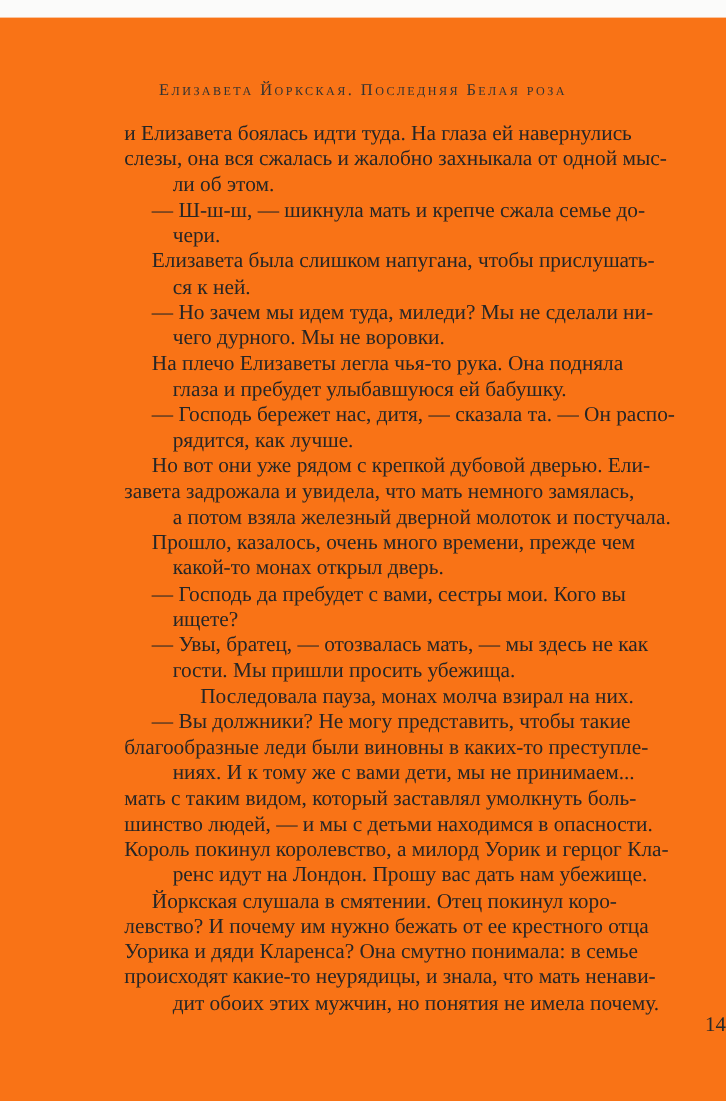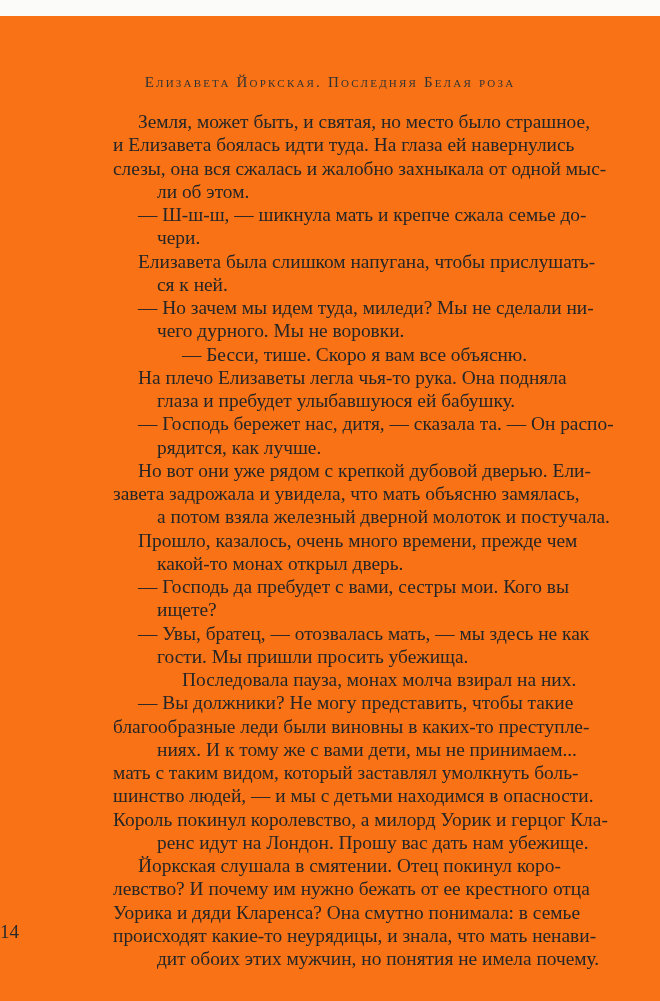--- a/index.html
+++ b/index.html
@@ -53,49 +53,47 @@
     margin-left: 44px;
   }
   .line.indent {
     padding-left: 25px;
   }
   .page-number {
     position: absolute;
     top: 905px;
     left: 0;
     width: 660px;
-    text-align: left;
+    text-align: right;
     font-size: 19px;
     color: #2a2a2a;
   }
 </style>
 </head>
 <body>
 
 <div class="page">
   <div class="running-head">Елизавета Йоркская. Последняя Белая роза</div>
 
   <div class="body-text" id="body-text">
-      <div class="line indent">Земля, может быть, и святая, но место было страшное,</div>
       <div class="line">и Елизавета боялась идти туда. На глаза ей навернулись</div>
       <div class="line">слезы, она вся сжалась и жалобно захныкала от одной мыс-</div>
       <div class="line last">ли об этом.</div>
       <div class="line indent">— Ш-ш-ш, — шикнула мать и крепче сжала семье до-</div>
       <div class="line last">чери.</div>
       <div class="line indent">Елизавета была слишком напугана, чтобы прислушать-</div>
       <div class="line last">ся к ней.</div>
       <div class="line indent">— Но зачем мы идем туда, миледи? Мы не сделали ни-</div>
       <div class="line last">чего дурного. Мы не воровки.</div>
-      <div class="line indent last">— Бесси, тише. Скоро я вам все объясню.</div>
       <div class="line indent">На плечо Елизаветы легла чья-то рука. Она подняла</div>
       <div class="line last">глаза и пребудет улыбавшуюся ей бабушку.</div>
       <div class="line indent">— Господь бережет нас, дитя, — сказала та. — Он распо-</div>
       <div class="line last">рядится, как лучше.</div>
       <div class="line indent">Но вот они уже рядом с крепкой дубовой дверью. Ели-</div>
-      <div class="line">завета задрожала и увидела, что мать объясню замялась,</div>
+      <div class="line">завета задрожала и увидела, что мать немного замялась,</div>
       <div class="line last">а потом взяла железный дверной молоток и постучала.</div>
       <div class="line indent">Прошло, казалось, очень много времени, прежде чем</div>
       <div class="line last">какой-то монах открыл дверь.</div>
       <div class="line indent">— Господь да пребудет с вами, сестры мои. Кого вы</div>
       <div class="line last">ищете?</div>
       <div class="line indent">— Увы, братец, — отозвалась мать, — мы здесь не как</div>
       <div class="line last">гости. Мы пришли просить убежища.</div>
       <div class="line indent last">Последовала пауза, монах молча взирал на них.</div>
       <div class="line indent">— Вы должники? Не могу представить, чтобы такие</div>
       <div class="line">благообразные леди были виновны в каких-то преступле-</div>

